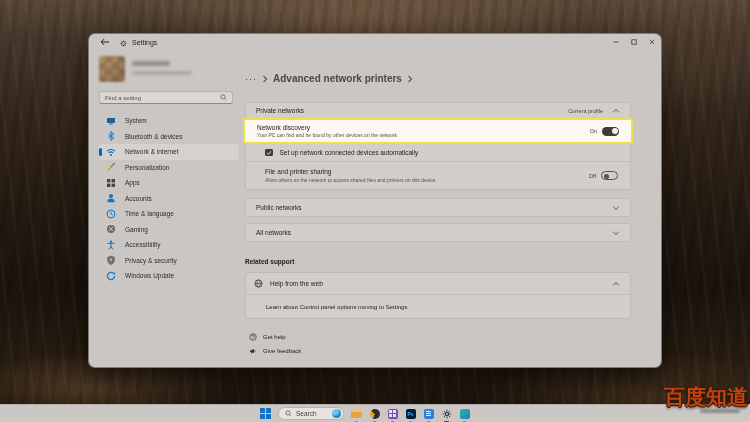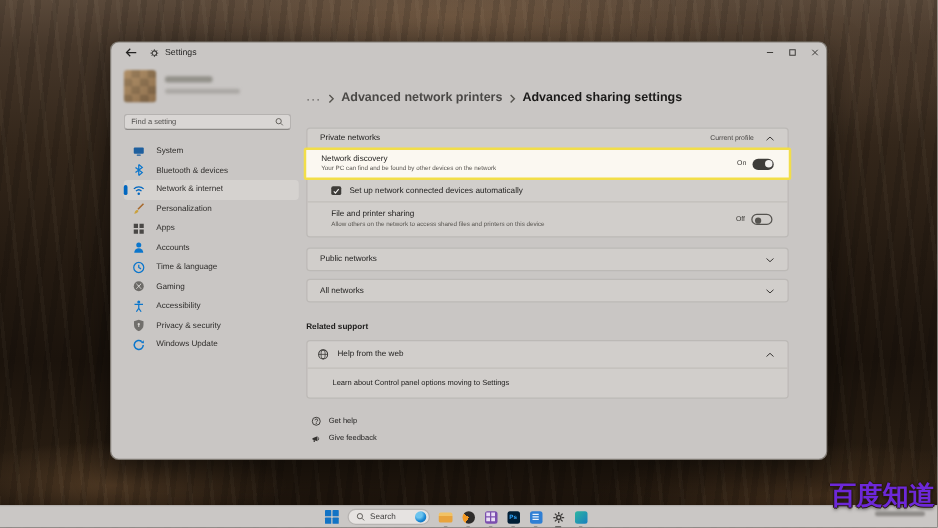--- a/index.html
+++ b/index.html
@@ -129,21 +129,21 @@
   .i-purple { width:10px; height:10px; border-radius:2px; background:#7b4fae; display:grid; grid-template-columns:3px 3px; grid-template-rows:3px 3px; gap:1px; align-content:center; justify-content:center; }
   .i-purple i { background:#e9ddf5; }
   .i-ps { width:10px; height:10px; border-radius:2px; background:#001e36; color:#31a8ff; font-size:5px; font-weight:700;
     display:flex; align-items:center; justify-content:center; }
   .i-doc { width:10px; height:10px; border-radius:2px; background:#2f7fd4; display:flex; align-items:center; justify-content:center; }
   .i-doc i { width:5px; height:1px; background:#eaf3fc; box-shadow:0 2px 0 #eaf3fc, 0 -2px 0 #eaf3fc; }
   .i-teal { width:10px; height:10px; border-radius:2px; background:linear-gradient(135deg,#2bb5a0,#1b7fbf); }
 
   
   .wm { position:absolute; right:2px; top:386px; font-size:21px; font-weight:900; line-height:1;
-    color:#6d28d9; text-shadow:0 1px 0 #2a1c10, 1px 0 0 #2a1c10, -1px 0 0 #2a1c10, 0 -1px 0 #2a1c10, 0 2px 3px rgba(0,0,0,.6);
+    color:#c2410c; text-shadow:0 1px 0 #2a1c10, 1px 0 0 #2a1c10, -1px 0 0 #2a1c10, 0 -1px 0 #2a1c10, 0 2px 3px rgba(0,0,0,.6);
     letter-spacing:0px; font-family:"Liberation Sans", "DejaVu Sans", sans-serif; }
   .wm-sub { position:absolute; right:10px; top:409px; width:40px; height:3.5px; border-radius:2px;
     background:#8f8c89; filter:blur(1px); }
 </style>
 </head>
 <body>
 
 <div class="tex"></div>
 
 <div class="win">
@@ -310,21 +310,20 @@
           <svg width="6" height="8" viewBox="0 0 6 8">
               <path d="M1.5 1l3 3-3 3" stroke="#56544f" stroke-width="1.1" fill="none"></path>
             </svg>
         </span>
         <span class="crumb-parent">Advanced network printers</span>
         <span class="crumb-sep">
           <svg width="6" height="8" viewBox="0 0 6 8">
               <path d="M1.5 1l3 3-3 3" stroke="#56544f" stroke-width="1.1" fill="none"></path>
             </svg>
         </span>
-        <span class="crumb-current">Advanced sharing settings</span>
       </div>
 
       <div class="card private">
         <div class="hrow p-head">
           <span class="hlabel">Private networks</span>
           <span class="badge">Current profile</span>
           <span class="chev">
             <svg width="8" height="6" viewBox="0 0 10 7">
                 <path d="M1.5 5 5 1.8 8.5 5" stroke="#3b3937" stroke-width="1" fill="none"></path>
               </svg>

